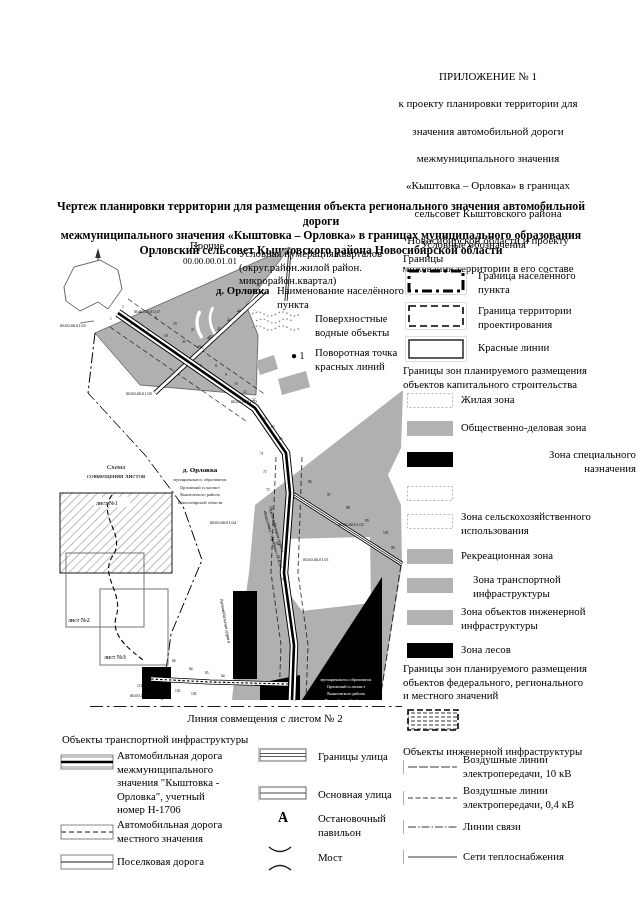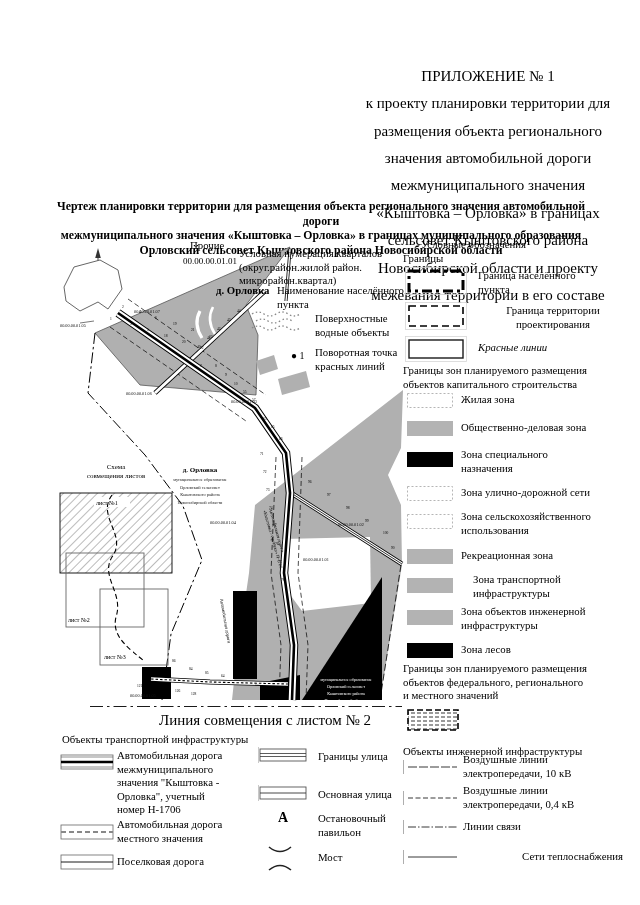--- a/index.html
+++ b/index.html
@@ -1,44 +1,43 @@
 <!DOCTYPE html>
 <html><head>
 <meta charset="utf-8">
 <style>
   html,body{margin:0;padding:0;background:#fff;}
   .page{position:relative;width:640px;height:905px;background:#fff;overflow:hidden;
         font-family:"Liberation Serif",serif;color:#000;}
   .abs{position:absolute;white-space:pre-line;}
-  .hdr{font-size:15px;line-height:13.7px;text-align:center;}
+  .hdr{font-size:11px;line-height:13.7px;text-align:center;}
   .ttl{font-weight:bold;font-size:11.8px;line-height:14.6px;text-align:center;}
   .l10{font-size:10.8px;line-height:13.5px;}
   .code{font-size:9px;}
   .bold{font-weight:bold;}
-  .cap{font-size:15px;text-align:center;}
+  .cap{font-size:11px;text-align:center;}
   .grp{font-size:10.8px;line-height:13.5px;}
   svg{display:block;}
   .pt{font:3.6px "Liberation Serif",serif;fill:#000;}
   .qlbl{font:4.3px "Liberation Serif",serif;fill:#111;}
   .setname{font:bold 7px "Liberation Serif",serif;fill:#000;text-anchor:middle;}
   .setsub{font:4.4px "Liberation Serif",serif;fill:#222;text-anchor:middle;}
   .fcap{font:4.2px "Liberation Serif",serif;fill:#fff;text-anchor:middle;}
   .inst{font:7px "Liberation Serif",serif;fill:#000;text-anchor:middle;}
   .shl{font:6px "Liberation Serif",serif;fill:#000;}
   .rl{font:4.6px "Liberation Serif",serif;fill:#000;}
 </style>
 </head>
 <body>
 
 <div class="page">
 
   <div class="abs hdr" style="left:338px;top:56px;width:300px;">
     <div>ПРИЛОЖЕНИЕ № 1</div>
     <div>к проекту планировки территории для</div>
-    <div>размещения объекта регионального</div>
     <div>значения автомобильной дороги</div>
     <div>межмуниципального значения</div>
     <div>«Кыштовка – Орловка» в границах</div>
     <div>сельсовет Кыштовского района</div>
     <div>Новосибирской области и проекту</div>
     <div>межевания территории в его составе</div>
   </div>
 
   <div class="abs ttl" style="left:38px;top:199px;width:566px;">Чертеж планировки территории для размещения объекта регионального значения автомобильной дороги
 межмуниципального значения  «Кыштовка – Орловка» в границах муниципального образования
@@ -231,52 +230,51 @@
     <rect x="0.5" y="0.5" width="61" height="27" fill="none" stroke="#cfcfcf" stroke-width="0.8"></rect>
     <rect x="4" y="4" width="54" height="20" fill="none" stroke="#000" stroke-width="3" stroke-dasharray="10 4 3 4"></rect>
   </svg>
   <div class="abs l10" style="left:478px;top:269px;width:150px;">Граница населённого
 пункта</div>
 
   <svg class="abs" style="left:405px;top:302px;" width="62" height="28" viewBox="0 0 62 28">
     <rect x="0.5" y="0.5" width="61" height="27" fill="none" stroke="#d6d6d6" stroke-width="0.8"></rect>
     <rect x="4" y="4" width="54" height="20" fill="none" stroke="#000" stroke-width="1.6" stroke-dasharray="7 4"></rect>
   </svg>
-  <div class="abs l10" style="left:478px;top:304px;width:150px;text-align:center;">Граница территории
+  <div class="abs l10" style="left:478px;top:304px;width:150px;">Граница территории
 проектирования</div>
 
   <svg class="abs" style="left:405px;top:336px;" width="62" height="26" viewBox="0 0 62 26">
     <rect x="0.5" y="0.5" width="61" height="25" fill="none" stroke="#d6d6d6" stroke-width="0.8"></rect>
     <rect x="4" y="4" width="54" height="18" fill="none" stroke="#1a1a1a" stroke-width="1.4"></rect>
   </svg>
-  <div class="abs l10" style="left:478px;top:341px;width:150px;font-style:italic;">Красные линии</div>
+  <div class="abs l10" style="left:478px;top:341px;width:150px;">Красные линии</div>
 
   <div class="abs grp" style="left:403px;top:364px;width:230px;">Границы зон планируемого размещения
 объектов капитального строительства</div>
 
   <svg class="abs" style="left:407px;top:393px;" width="46" height="15">
     <rect x="0.5" y="0.5" width="45" height="14" stroke="#b5b5b5" stroke-width="1" stroke-dasharray="2 2" fill="#ffffff"></rect>
     </svg>
   <div class="abs l10" style="left:461px;top:393px;width:175px;">Жилая зона</div>
 
   <svg class="abs" style="left:407px;top:421px;" width="46" height="15">
     <rect x="0" y="0" width="46" height="15" fill="#b3b3b3"></rect>
     </svg>
   <div class="abs l10" style="left:461px;top:421px;width:175px;">Общественно-деловая зона</div>
 
   <svg class="abs" style="left:407px;top:452px;" width="46" height="15">
     <rect x="0" y="0" width="46" height="15" fill="#000000"></rect>
     </svg>
-  <div class="abs l10" style="left:461px;top:448px;width:175px;">Зона специального
+  <div class="abs l10" style="left:461px;top:448px;width:175px;text-align:right;">Зона специального
 назначения</div>
 
   <svg class="abs" style="left:407px;top:486px;" width="46" height="15">
     <rect x="0.5" y="0.5" width="45" height="14" stroke="#b5b5b5" stroke-width="1" stroke-dasharray="2 2" fill="#ffffff"></rect>
     </svg>
-  <div class="abs l10" style="left:461px;top:486px;width:175px;">Зона улично-дорожной сети</div>
 
   <svg class="abs" style="left:407px;top:514px;" width="46" height="15">
     <rect x="0.5" y="0.5" width="45" height="14" stroke="#b5b5b5" stroke-width="1" stroke-dasharray="2 2" fill="#ffffff"></rect>
     </svg>
   <div class="abs l10" style="left:461px;top:510px;width:175px;">Зона сельскохозяйственного
 использования</div>
 
   <svg class="abs" style="left:407px;top:549px;" width="46" height="15">
     <rect x="0" y="0" width="46" height="15" fill="#b3b3b3"></rect>
     </svg>
@@ -332,21 +330,21 @@
   <svg class="abs" style="left:403px;top:820px;" width="58" height="14">
     <line x1="0.5" y1="0" x2="0.5" y2="14" stroke="#999" stroke-width="0.8"></line>
     <line x1="5" y1="7" x2="54" y2="7" stroke="#222" stroke-width="0.9" stroke-dasharray="8 2 1.5 2"></line>
   </svg>
   <div class="abs l10" style="left:463px;top:820px;width:160px;">Линии связи</div>
 
   <svg class="abs" style="left:403px;top:850px;" width="58" height="14">
     <line x1="0.5" y1="0" x2="0.5" y2="14" stroke="#999" stroke-width="0.8"></line>
     <line x1="5" y1="7" x2="54" y2="7" stroke="#222" stroke-width="0.9"></line>
   </svg>
-  <div class="abs l10" style="left:463px;top:850px;width:160px;text-align:right;">Сети теплоснабжения</div>
+  <div class="abs l10" style="left:463px;top:850px;width:160px;">Сети теплоснабжения</div>
 
   <div class="abs l10" style="left:62px;top:733px;">Объекты транспортной инфраструктуры</div>
 
   <svg class="abs" style="left:60px;top:752px;" width="54" height="20">
     <rect x="1" y="3" width="52" height="14" fill="#fff" stroke="#666" stroke-width="0.8"></rect>
     <line x1="1" y1="10" x2="53" y2="10" stroke="#000" stroke-width="2.4"></line>
     <line x1="1" y1="5" x2="53" y2="5" stroke="#444" stroke-width="0.6"></line>
     <line x1="1" y1="15" x2="53" y2="15" stroke="#444" stroke-width="0.6"></line>
   </svg>
   <div class="abs l10" style="left:117px;top:749px;width:120px;line-height:13.5px;">Автомобильная дорога

